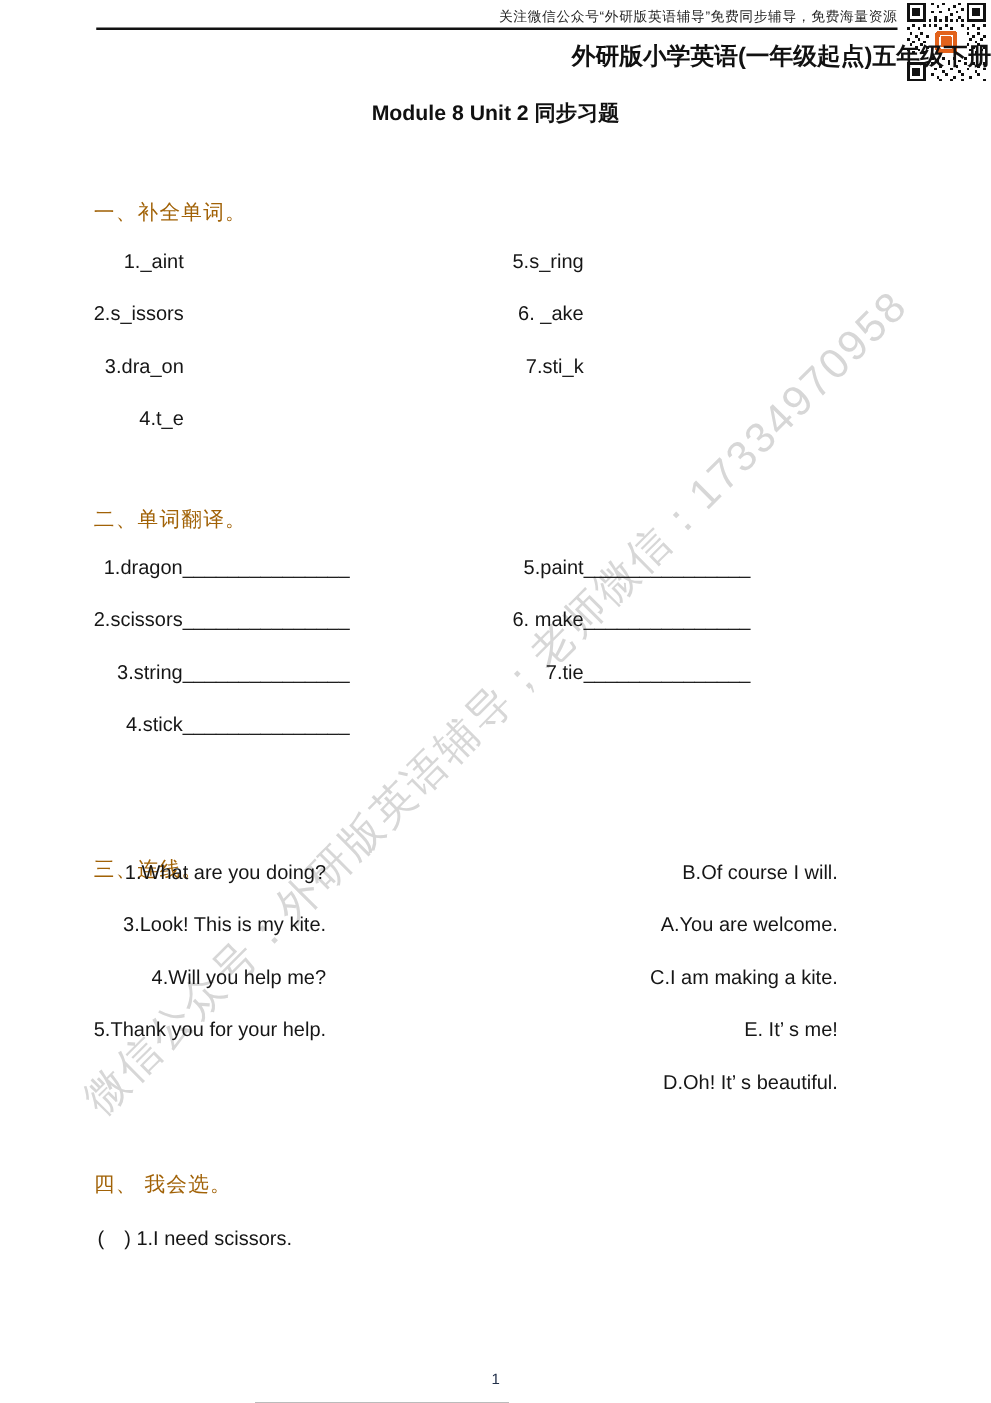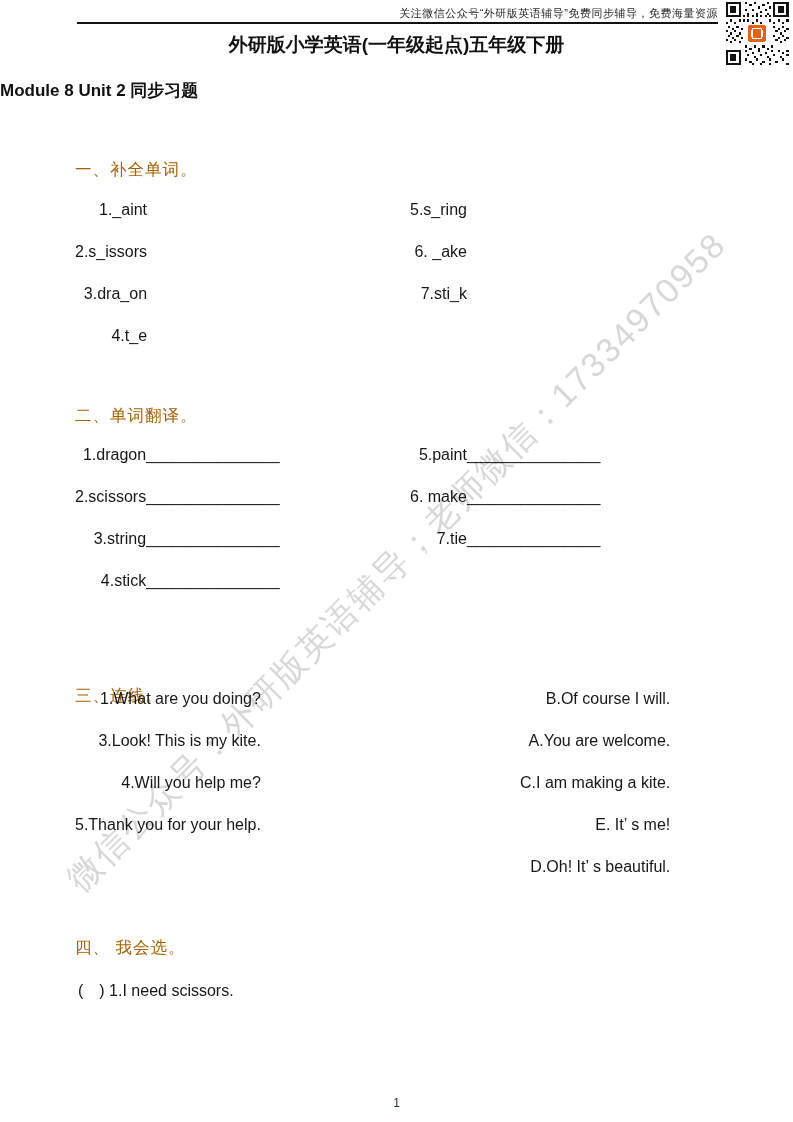--- a/index.html
+++ b/index.html
@@ -39,25 +39,25 @@
     border-top: 2px solid #111;
   }
   .qr {
     position: absolute; top: 2px; right: 3px;
     width: 66px; height: 63px;
   }
   .qr svg { width: 100%; height: 100%; display: block; }
 
   .title {
     position: absolute; top: 32px; left: 0; right: 0;
-    text-align: center; font-size: 19px; font-weight: bold; color: #111;
+    text-align: right; font-size: 19px; font-weight: bold; color: #111;
   }
   .subtitle {
     position: absolute; top: 79px; left: 0; right: 0;
-    font-size: 17px; font-weight: bold; color: #111;
+    text-align: center; font-size: 17px; font-weight: bold; color: #111;
   }
 
   .sec-heading {
     position: absolute; left: 75px;
     font-size: 16.5px; font-weight: normal; color: #a16207;
     letter-spacing: 1px;
   }
   .col { position: absolute; text-align: right; }
   .col .item {
     font-size: 16px; line-height: 42px; white-space: pre; color: #161616;

